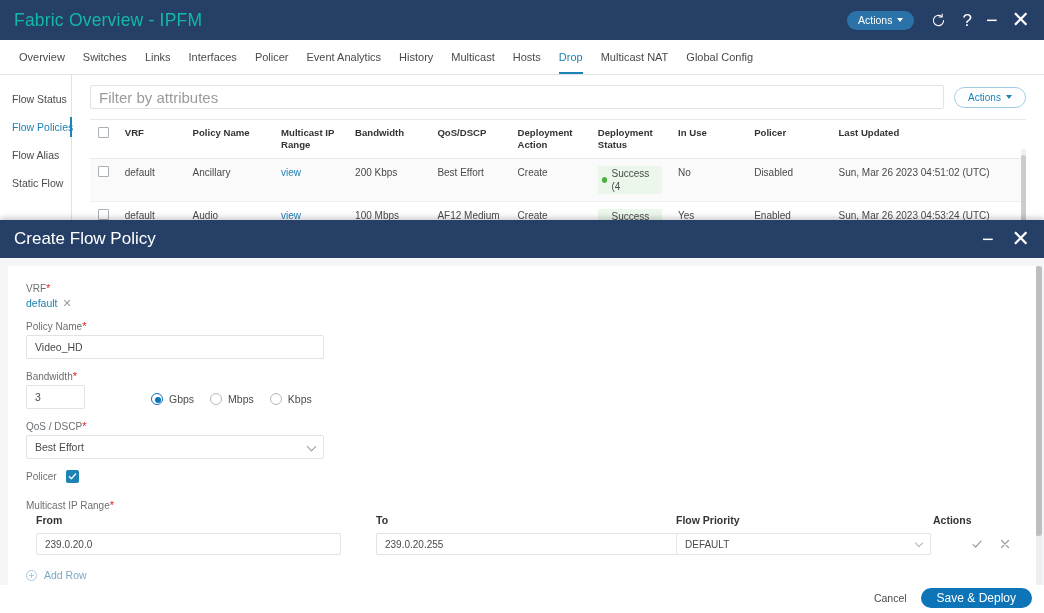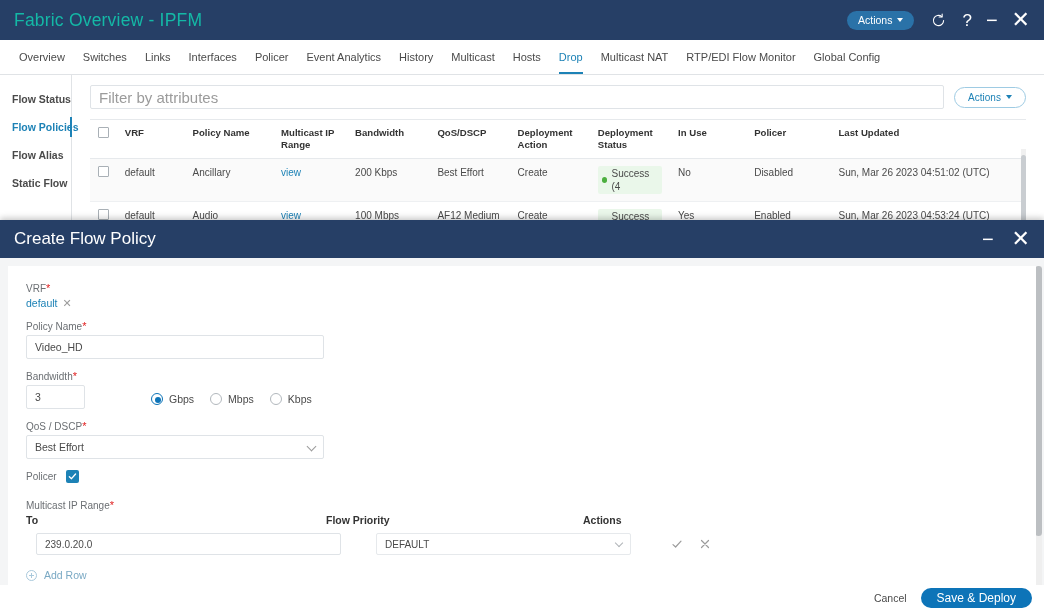--- a/index.html
+++ b/index.html
@@ -45,21 +45,21 @@
   .nav-tab.active { color: #1d82b6; }
   .nav-tab.active::after {
     content: ""; position: absolute; left: 9px; right: 9px; bottom: 0;
     height: 2.5px; background: #1d82b6;
   }
 
   
   .body-split { display: flex; height: 178px; background: #fff; }
   .sidebar {
     width: 72px; border-right: 1px solid #e0e3e6; padding-top: 10px;
-    background: #fff; flex: none; font-weight: bold;
+    background: #fff; flex: none;
   }
   .side-item {
     font-size: 10.5px; color: #4a4a4a; padding: 8px 0 8px 12px;
     cursor: pointer; position: relative; white-space: nowrap;
   }
   .side-item.active { color: #1d82b6; }
   .side-item.active::after {
     content: ""; position: absolute; right: -1px; top: 4px; bottom: 4px;
     width: 2.5px; background: #1d82b6;
   }
@@ -270,21 +270,20 @@
     <div class="nav-tab">Switches</div>
     <div class="nav-tab">Links</div>
     <div class="nav-tab">Interfaces</div>
     <div class="nav-tab">Policer</div>
     <div class="nav-tab">Event Analytics</div>
     <div class="nav-tab">History</div>
     <div class="nav-tab">Multicast</div>
     <div class="nav-tab">Hosts</div>
     <div class="nav-tab active">Drop</div>
     <div class="nav-tab">Multicast NAT</div>
-    <div class="nav-tab">RTP/EDI Flow Monitor</div>
     <div class="nav-tab">Global Config</div>
   </div>
 
   <div class="body-split">
     <div class="sidebar">
       <div class="side-item">Flow Status</div>
       <div class="side-item active">Flow Policies</div>
       <div class="side-item">Flow Alias</div>
       <div class="side-item">Static Flow</div>
     </div>
@@ -457,27 +456,31 @@
               <path d="M1.5 5.2 L3.9 7.4 L8.4 2.3" stroke="#fff" stroke-width="1.5" fill="none" stroke-linecap="round" stroke-linejoin="round"></path>
             </svg>
           </span>
         </div>
 
         <div>
           <span class="fld-label">
             <span>Multicast IP Range</span><span class="req">*</span>
           </span>
           <div class="mcast-head">
+            <div class="col-from">From</div>
             <div class="col-to">To</div>
             <div class="col-prio">Flow Priority</div>
             <div class="col-act">Actions</div>
           </div>
           <div class="mcast-row">
             <div class="col-from">
               <input class="ip-input" type="text" value="239.0.20.0" style="">
+            </div>
+            <div class="col-to">
+              <input class="ip-input" type="text" value="239.0.20.255" style="">
             </div>
             <div class="col-prio">
               <div class="prio-wrap">
                 <div class="prio">
                   <span>DEFAULT</span>
                 </div>
                 <span class="prio-caret"></span>
               </div>
             </div>
             <div class="col-act">

